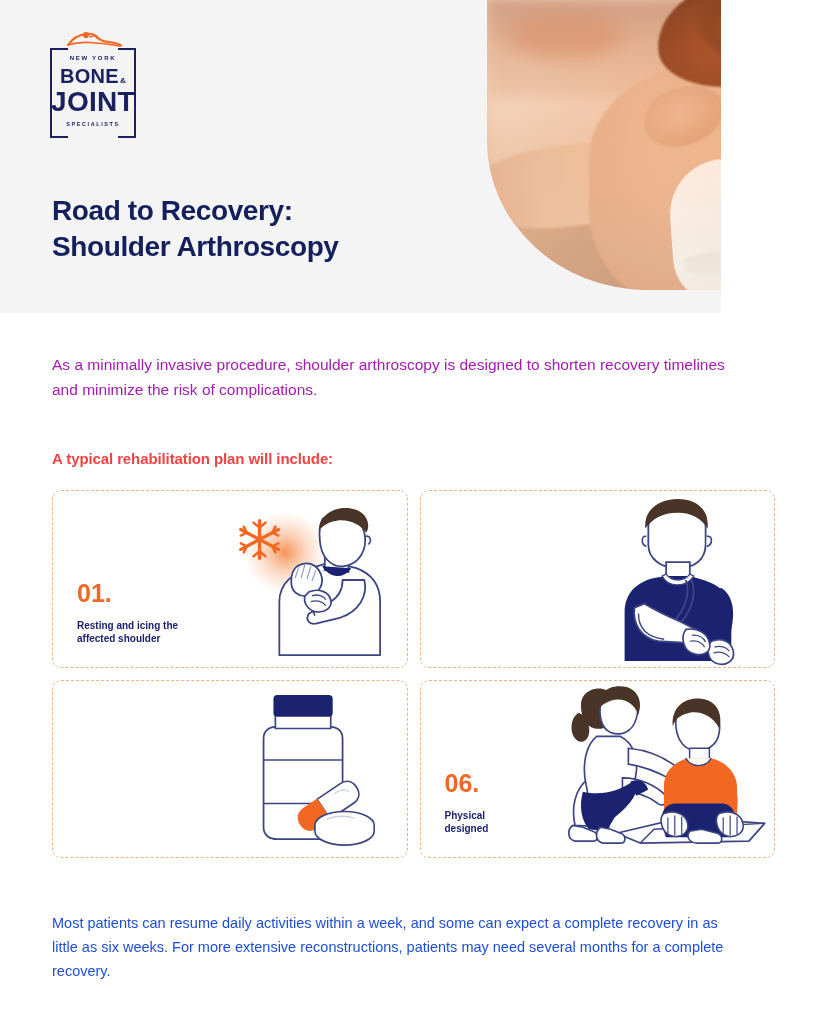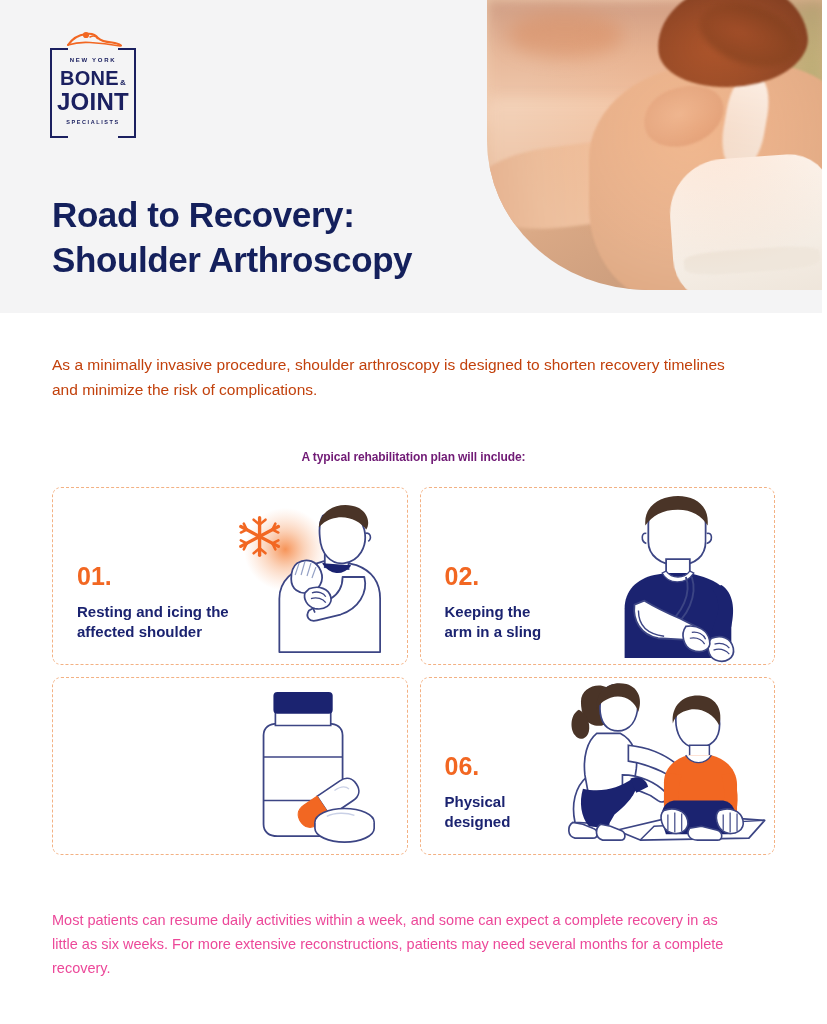--- a/index.html
+++ b/index.html
@@ -22,21 +22,21 @@
     position: relative;
     width: 827px;
     height: 1024px;
     background: #ffffff;
     overflow: hidden;
   }
 
   
   .header {
     position: relative;
-    width: 822px;
+    width: 721px;
     height: 313px;
     background: #f4f4f5;
     overflow: hidden;
   }
 
   .hero-photo {
     position: absolute;
     left: 487px;
     top: 0;
     width: 340px;
@@ -154,57 +154,56 @@
   }
   .logo-ny {
     font-size: 6px; letter-spacing: 1.7px; font-weight: 700; margin-bottom: 5px;
   }
   .logo-bone {
     font-size: 20px; font-weight: 800; letter-spacing: .3px;
     display: flex; align-items: baseline;
   }
   .logo-amp { font-size: 8px; font-weight: 700; margin-left: 1px; }
   .logo-joint {
-    font-size: 24px; font-weight: 800; letter-spacing: .3px; margin-top: 2px;
+    font-size: 28px; font-weight: 800; letter-spacing: .3px; margin-top: 2px;
   }
   .logo-spec {
     font-size: 5.5px; letter-spacing: 1.6px; font-weight: 700; margin-top: 6px;
   }
 
   
   .hero-title {
     position: absolute;
     left: 52px;
     top: 193px;
-    font-size: 35px;
+    font-size: 28px;
     font-weight: 800;
     line-height: 1.28;
     color: #14205c;
     letter-spacing: -0.4px;
     white-space: pre-line;
   }
 
   
   .content { position: relative; padding: 0 52px; }
 
   .intro {
     margin-top: 39px;
     font-size: 15.5px;
     line-height: 1.62;
-    color: #c2410c;
+    color: #a21caf;
     max-width: 680px;
   }
 
   .subhead {
     margin-top: 48px;
-    font-size: 12px;
+    font-size: 15px;
     font-weight: 800;
-    color: #701a75;
+    color: #ef4444;
     letter-spacing: -0.1px;
-    text-align: center;
   }
 
   .card-grid {
     margin-top: 23px;
     display: grid;
     grid-template-columns: 1fr 1fr;
     gap: 12px 12px;
   }
 
   .card {
@@ -224,21 +223,21 @@
     max-width: 205px;
   }
   .card-num {
     font-size: 25px;
     font-weight: 800;
     color: #f26722;
     line-height: 1;
     margin-bottom: 13px;
   }
   .card-label {
-    font-size: 15px;
+    font-size: 10px;
     font-weight: 800;
     line-height: 1.33;
     color: #1b2370;
     white-space: pre-line;
   }
 
   .card-art {
     position: absolute;
     right: 10px;
     top: 6px;
@@ -248,21 +247,21 @@
     align-items: center;
     justify-content: center;
   }
   .card-art.wide { width: 228px; right: 2px; }
   .card-art svg { width: 100%; height: 100%; overflow: visible; }
 
   .outro {
     margin-top: 53px;
     font-size: 14.5px;
     line-height: 1.66;
-    color: #ec4899;
+    color: #1d4ed8;
     max-width: 690px;
   }
 </style>
 </head>
 <body>
 
 <div class="page">
 
   <div class="header">
 
@@ -416,25 +415,20 @@
             <path d="M48 112 C46 128 54 142 72 146 L106 148 C114 148 118 142 114 136 L94 126 C80 120 68 114 58 108 Z" fill="#ffffff" stroke="#3c4584" stroke-width="1.8" stroke-linejoin="round"></path>
             <path d="M52 118 C52 134 62 142 78 144" fill="none" stroke="#3c4584" stroke-width="1.4"></path>
 
             <path d="M100 134 C112 132 122 138 124 148 C126 158 116 162 106 158 C98 155 94 142 100 134 Z" fill="#ffffff" stroke="#3c4584" stroke-width="1.7"></path>
             <g stroke="#3c4584" stroke-width="1.2" fill="none">
               <path d="M106 140 C112 139 118 142 120 147"></path>
               <path d="M104 146 C110 145 116 147 119 152"></path>
             </g>
           </svg>
         </div>
-        <div class="card-text">
-          <div class="card-num">02.</div>
-          <div class="card-label">Keeping the
-arm in a sling</div>
-        </div>
       </div>
 
       <div class="card">
         <div class="card-art">
           <svg viewBox="0 0 178 166" aria-hidden="true">
 
             <path d="M44 52 C44 44 50 40 58 40 L110 40 C118 40 124 44 124 52 L124 142 C124 150 118 154 110 154 L58 154 C50 154 44 150 44 142 Z" fill="#ffffff" stroke="#3c4584" stroke-width="1.8"></path>
 
             <path d="M56 28 L112 28 L112 42 L56 42 Z" fill="#ffffff" stroke="#3c4584" stroke-width="1.7"></path>
 

